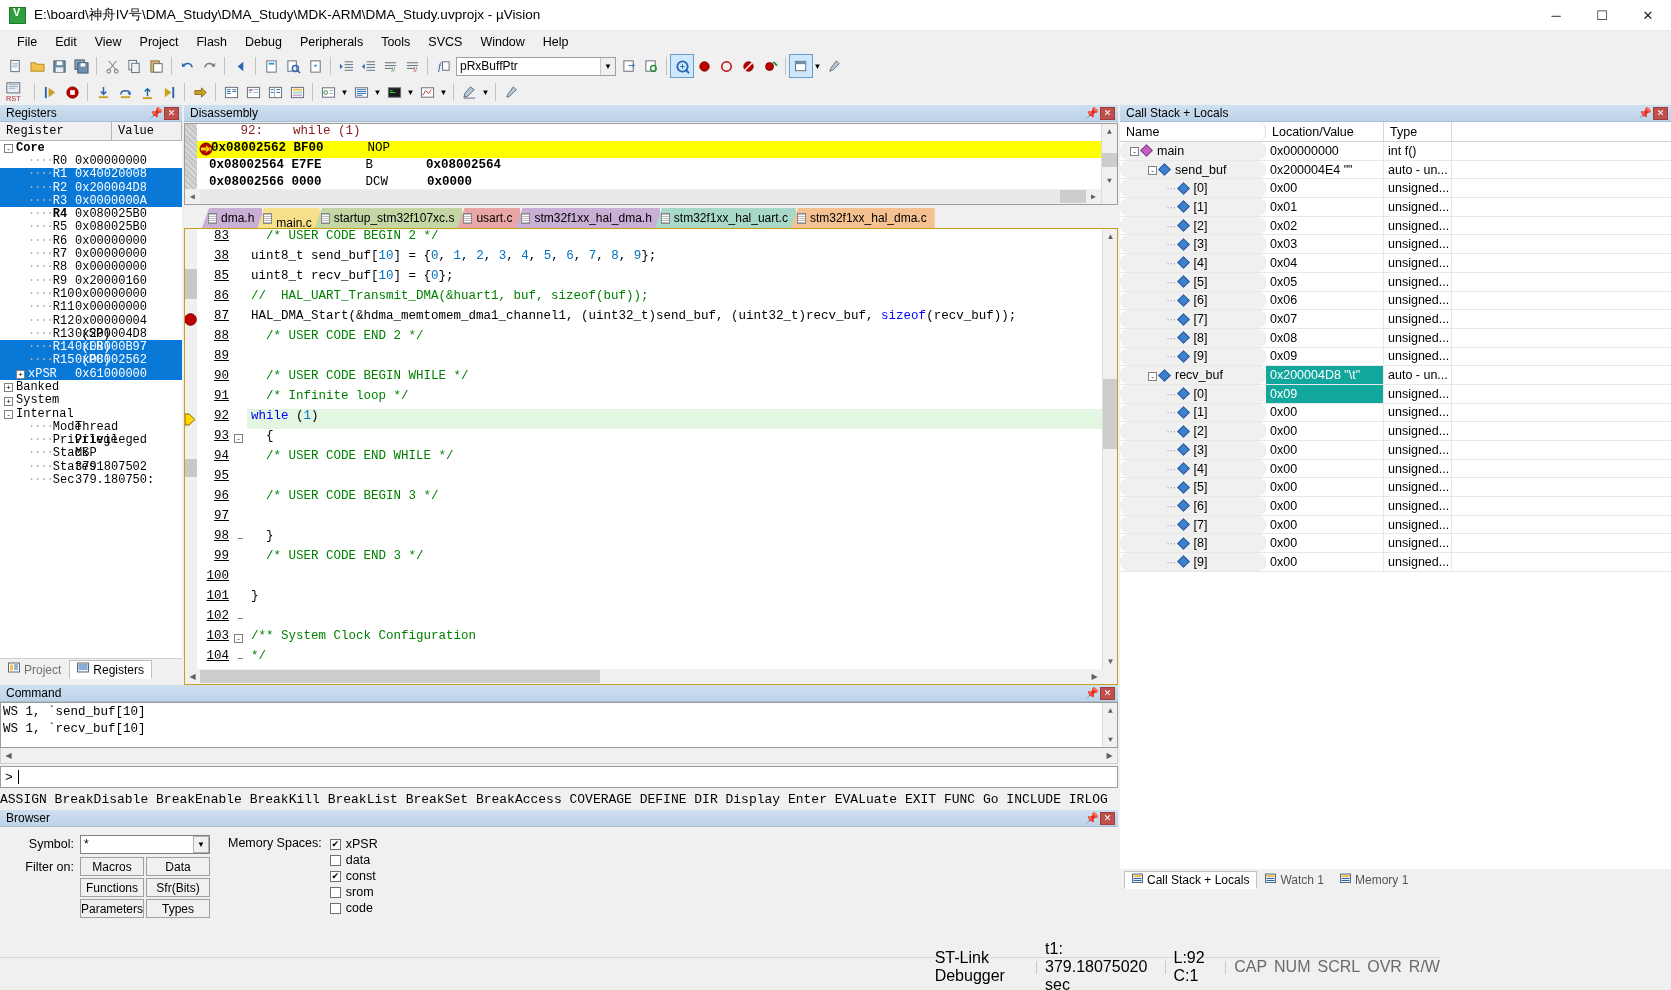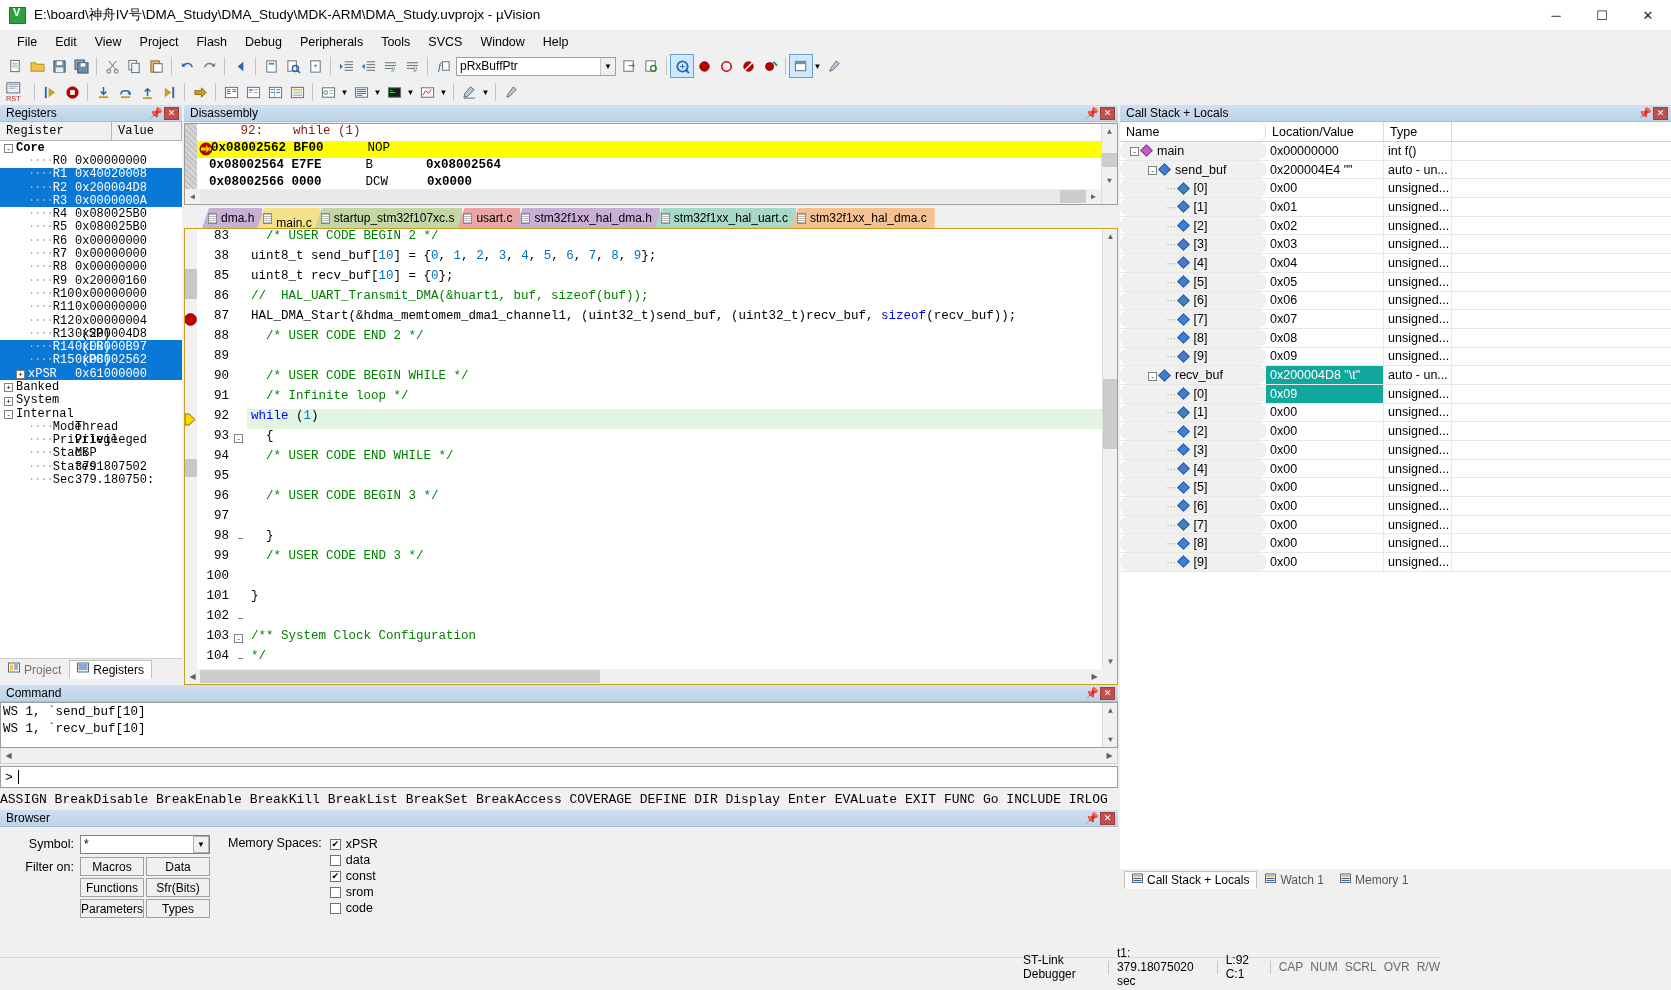--- a/index.html
+++ b/index.html
@@ -117,21 +117,21 @@
   #ed-inner { flex:1; display:flex; position:relative; overflow:hidden; }
   #ed-gutterA { width:12px; background:#f0f0f0; flex:0 0 12px; position:relative; }
   #ed-nums { width:36px; flex:0 0 36px; text-align:right; padding-right:4px;
              font-family:"Liberation Mono", monospace; font-size:12.5px; color:#000;
              background:#fff; }
   #ed-fold { width:14px; flex:0 0 14px; background:#fff; position:relative; }
   #ed-code { flex:1; background:#fff; position:relative;
              font-family:"Liberation Mono", monospace; font-size:12.5px; }
   .cline { height:20px; white-space:pre; }
   .cline.cur { background:#e2f6e2; }
-  .num { height:20px; }
+  .num { height:20px;text-decoration:underline; }
   .cmt { color:#008000; }
   .kw  { color:#0000ff; }
   .numlit { color:#0070c0; }
   #ed-vscroll { position:absolute; right:0; top:0; width:15px; bottom:15px;
                 background:#f0f0f0; border-left:1px solid #dcdcdc; }
   .sb-arrow { width:15px; height:15px; display:flex; align-items:center;
               justify-content:center; font-size:8px; background:#f0f0f0; color:#606060;}
   #ed-thumb { position:absolute; left:0; width:15px; background:#cdcdcd; }
   #ed-hscroll { position:absolute; left:0; right:15px; bottom:0; height:15px;
                 background:#f0f0f0; display:flex; align-items:center; }
@@ -193,21 +193,21 @@
                    justify-content:center; font-size:8px; }
   .br-btn { width:64px; height:19px; border:1px solid #a0a0a0; background:#f0f0f0;
             display:flex; align-items:center; justify-content:center; font-size:12px; }
   .cb { width:11px; height:11px; border:1px solid #707070; background:#fff;
         display:inline-flex; align-items:center; justify-content:center;
         font-size:9px; line-height:9px; margin-right:5px; flex:0 0 auto; }
   .cbrow { display:flex; align-items:center; height:16px; font-size:12.5px; }
 
   
   #statusbar { position:absolute; left:0; bottom:0; width:1440px; height:19px;
-               background:#f0f0f0; display:flex; align-items:center; font-size:12px;
+               background:#f0f0f0; display:flex; align-items:center; font-size:16px;
                border-top:1px solid #d8d8d8; }
   #statusbar .seg { padding:0 8px; height:19px; display:flex; align-items:center; }
   .sb-div { width:1px; height:13px; background:#c8c8c8; }
 </style>
 </head>
 <body>
 
 <div id="titlebar">
   <div id="app-icon"></div>
   <div id="title-text">E:\board\神舟IV号\DMA_Study\DMA_Study\MDK-ARM\DMA_Study.uvprojx - µVision</div>
@@ -593,21 +593,21 @@
         </div>
         <div class="rrow sel" style="position: relative;">
           <span style="display:inline-block;width:28px"></span>
           <span class="dots">····</span>
           <span class="rname" style="font-weight:normal">R3</span>
           <span class="rval">0x0000000A</span>
         </div>
         <div class="rrow" style="position: relative;">
           <span style="display:inline-block;width:28px"></span>
           <span class="dots">····</span>
-          <span class="rname" style="font-weight:normal">R4</span>
+          <span class="rname" style="font-weight:bold">R4</span>
           <span class="rval">0x080025B0</span>
         </div>
         <div class="rrow" style="position: relative;">
           <span style="display:inline-block;width:28px"></span>
           <span class="dots">····</span>
           <span class="rname" style="font-weight:normal">R5</span>
           <span class="rval">0x080025B0</span>
         </div>
         <div class="rrow" style="position: relative;">
           <span style="display:inline-block;width:28px"></span>

